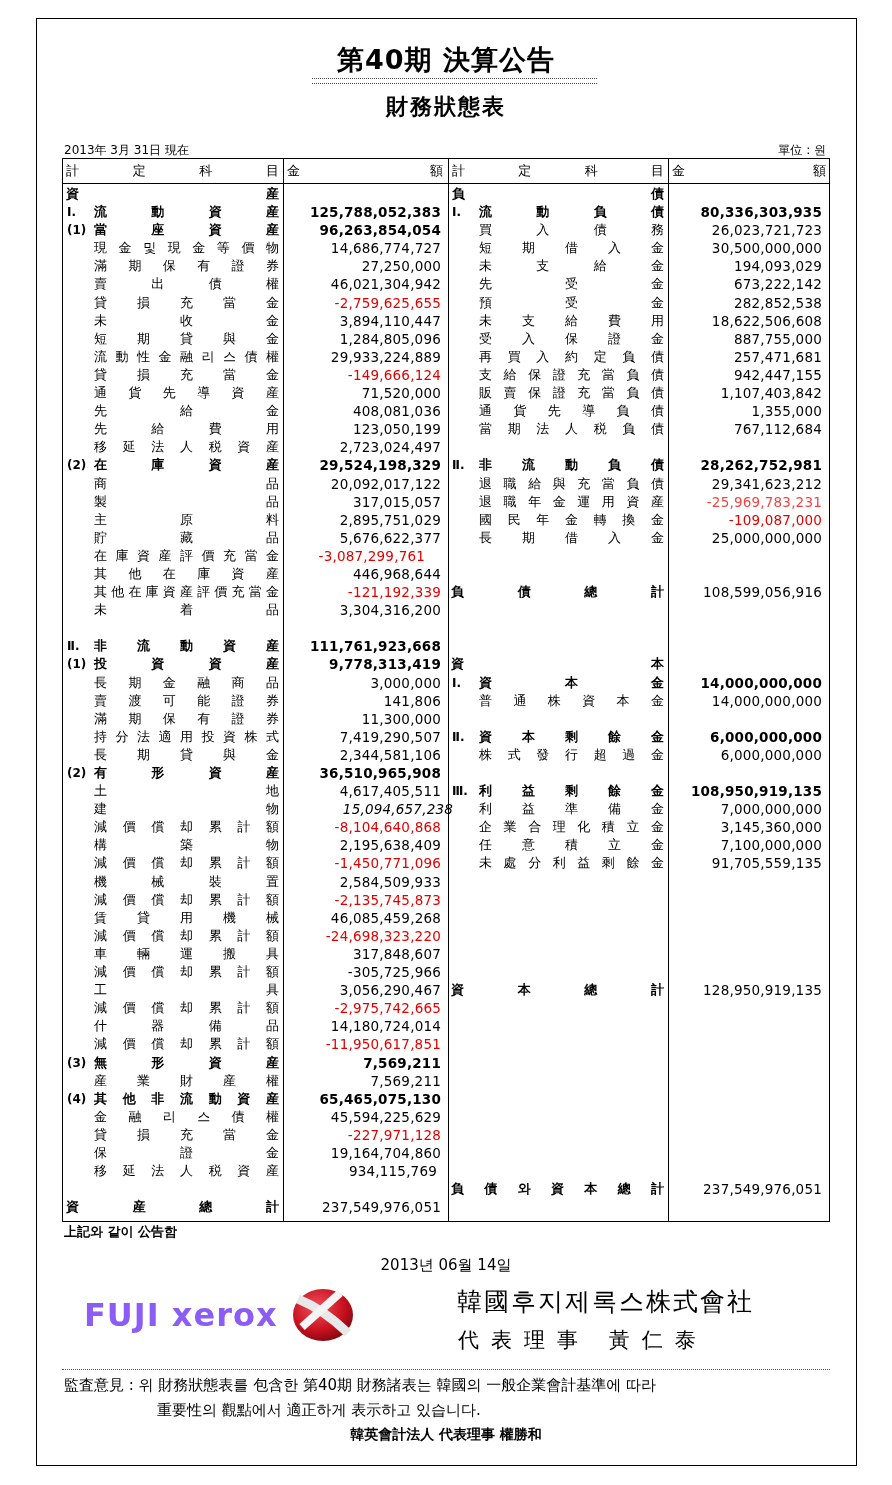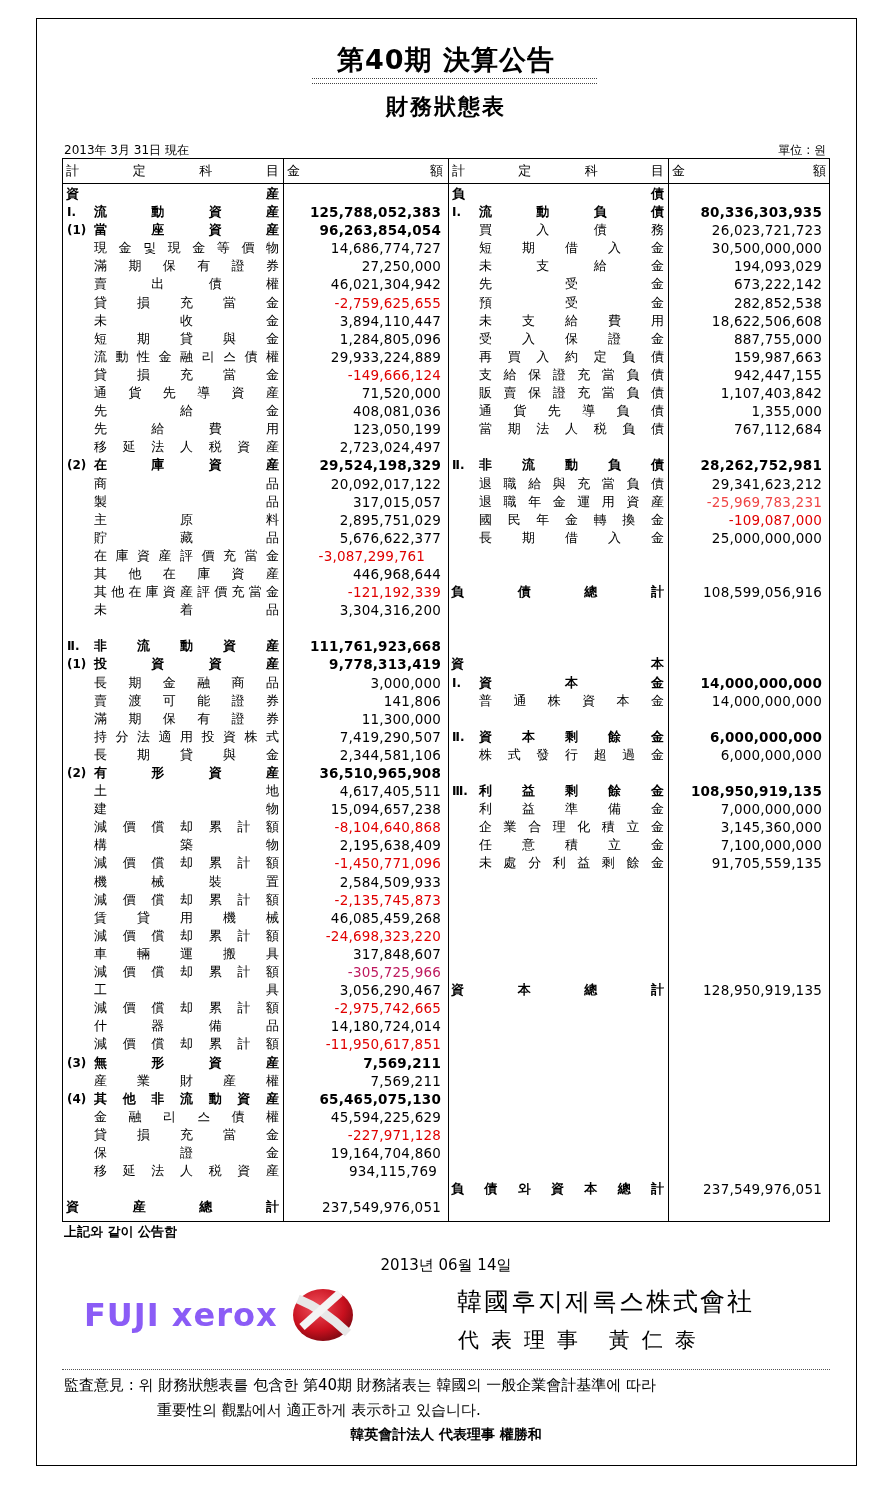--- a/index.html
+++ b/index.html
@@ -407,21 +407,21 @@
             <span>土</span>
             <span>地</span>
           </div>
           <span class="amt" style="left: 224px; width: 154px;">4,617,405,511</span>
         </div>
         <div class="row">
           <div class="lbl" style="left: 31px; width: 185px;">
             <span>建</span>
             <span>物</span>
           </div>
-          <span class="amt" style="left: 224px; width: 154px;">15,094,657,238</span>
+          <span class="amt" style="left: 236px; width: 154px; font-style: italic;">15,094,657,238</span>
         </div>
         <div class="row">
           <div class="lbl" style="left: 31px; width: 185px;">
             <span>減</span>
             <span>價</span>
             <span>償</span>
             <span>却</span>
             <span>累</span>
             <span>計</span>
             <span>額</span>
@@ -504,21 +504,21 @@
         <div class="row">
           <div class="lbl" style="left: 31px; width: 185px;">
             <span>減</span>
             <span>價</span>
             <span>償</span>
             <span>却</span>
             <span>累</span>
             <span>計</span>
             <span>額</span>
           </div>
-          <span class="amt neg" style="left: 224px; width: 154px; color: #be185d;">-305,725,966</span>
+          <span class="amt neg" style="left: 224px; width: 154px; color: #000000;">-305,725,966</span>
         </div>
         <div class="row">
           <div class="lbl" style="left: 31px; width: 185px;">
             <span>工</span>
             <span>具</span>
           </div>
           <span class="amt" style="left: 224px; width: 154px;">3,056,290,467</span>
         </div>
         <div class="row">
           <div class="lbl" style="left: 31px; width: 185px;">
@@ -725,21 +725,21 @@
         <div class="row">
           <div class="lbl" style="left: 31px; width: 185px;">
             <span>再</span>
             <span>買</span>
             <span>入</span>
             <span>約</span>
             <span>定</span>
             <span>負</span>
             <span>債</span>
           </div>
-          <span class="amt" style="left: 224px; width: 150px;">159,987,663</span>
+          <span class="amt" style="left: 224px; width: 150px;">257,471,681</span>
         </div>
         <div class="row">
           <div class="lbl" style="left: 31px; width: 185px;">
             <span>支</span>
             <span>給</span>
             <span>保</span>
             <span>證</span>
             <span>充</span>
             <span>當</span>
             <span>負</span>

